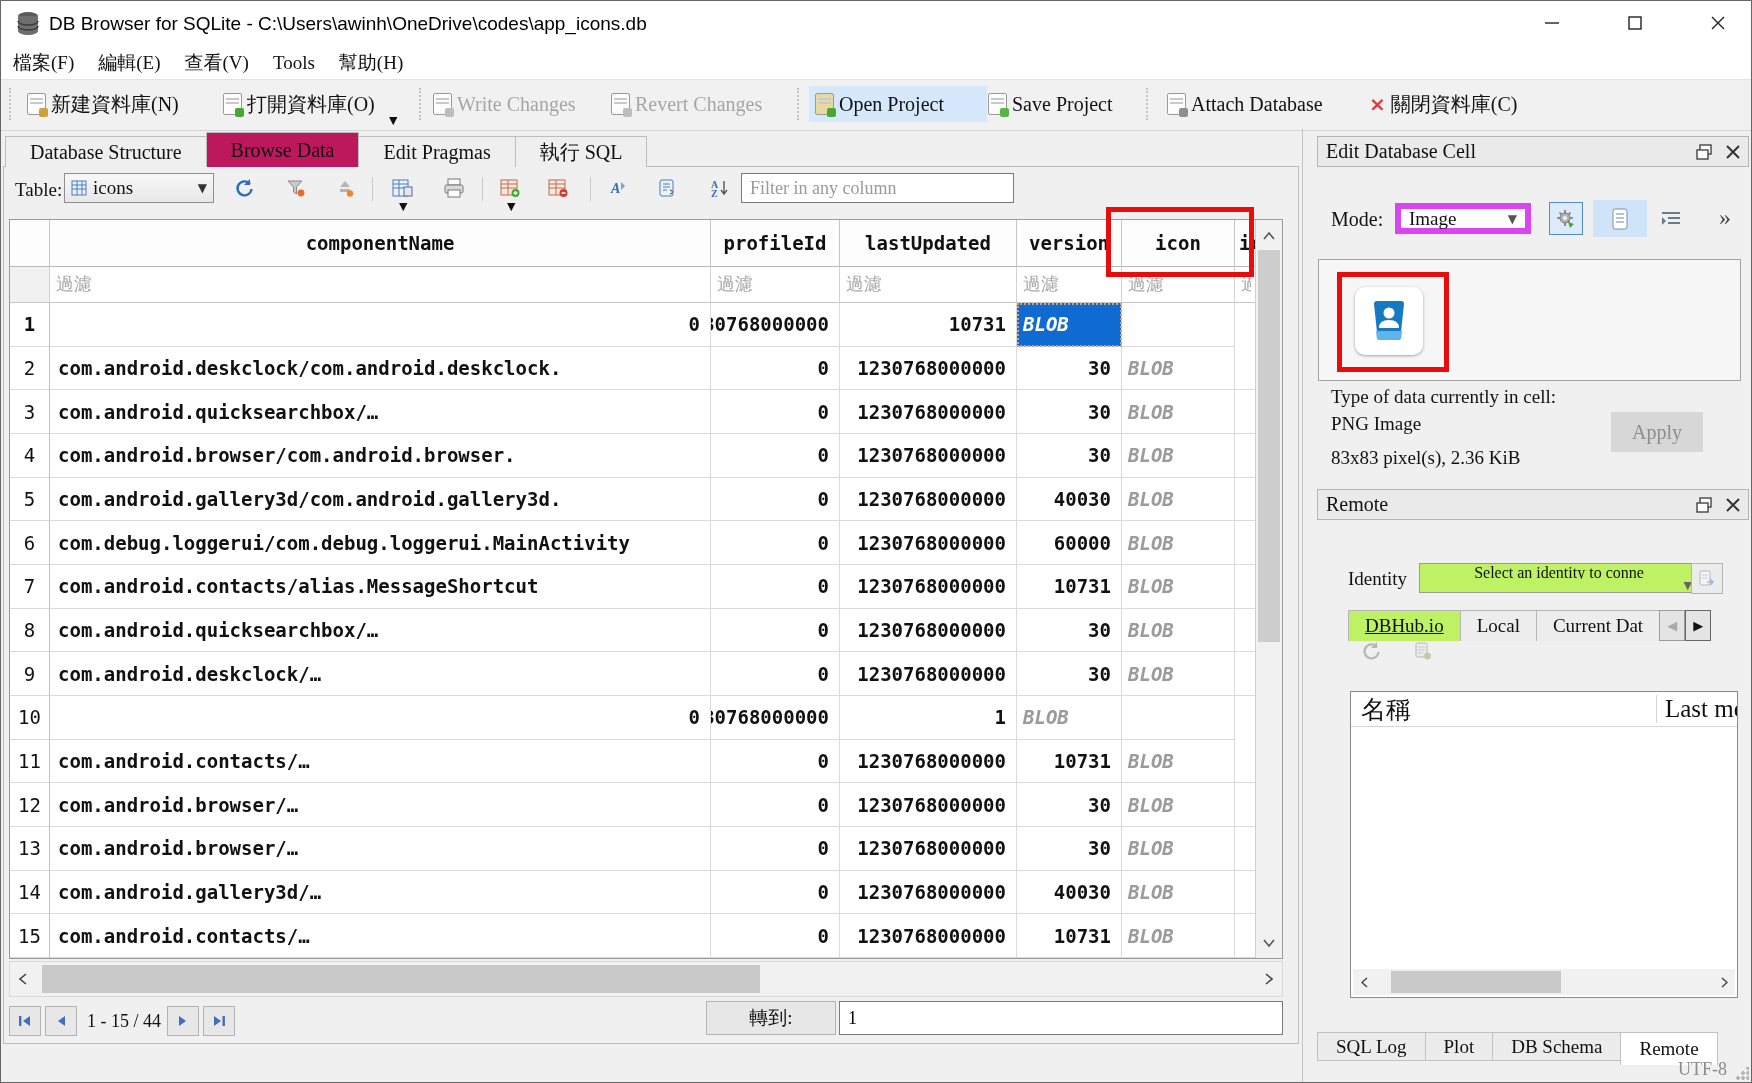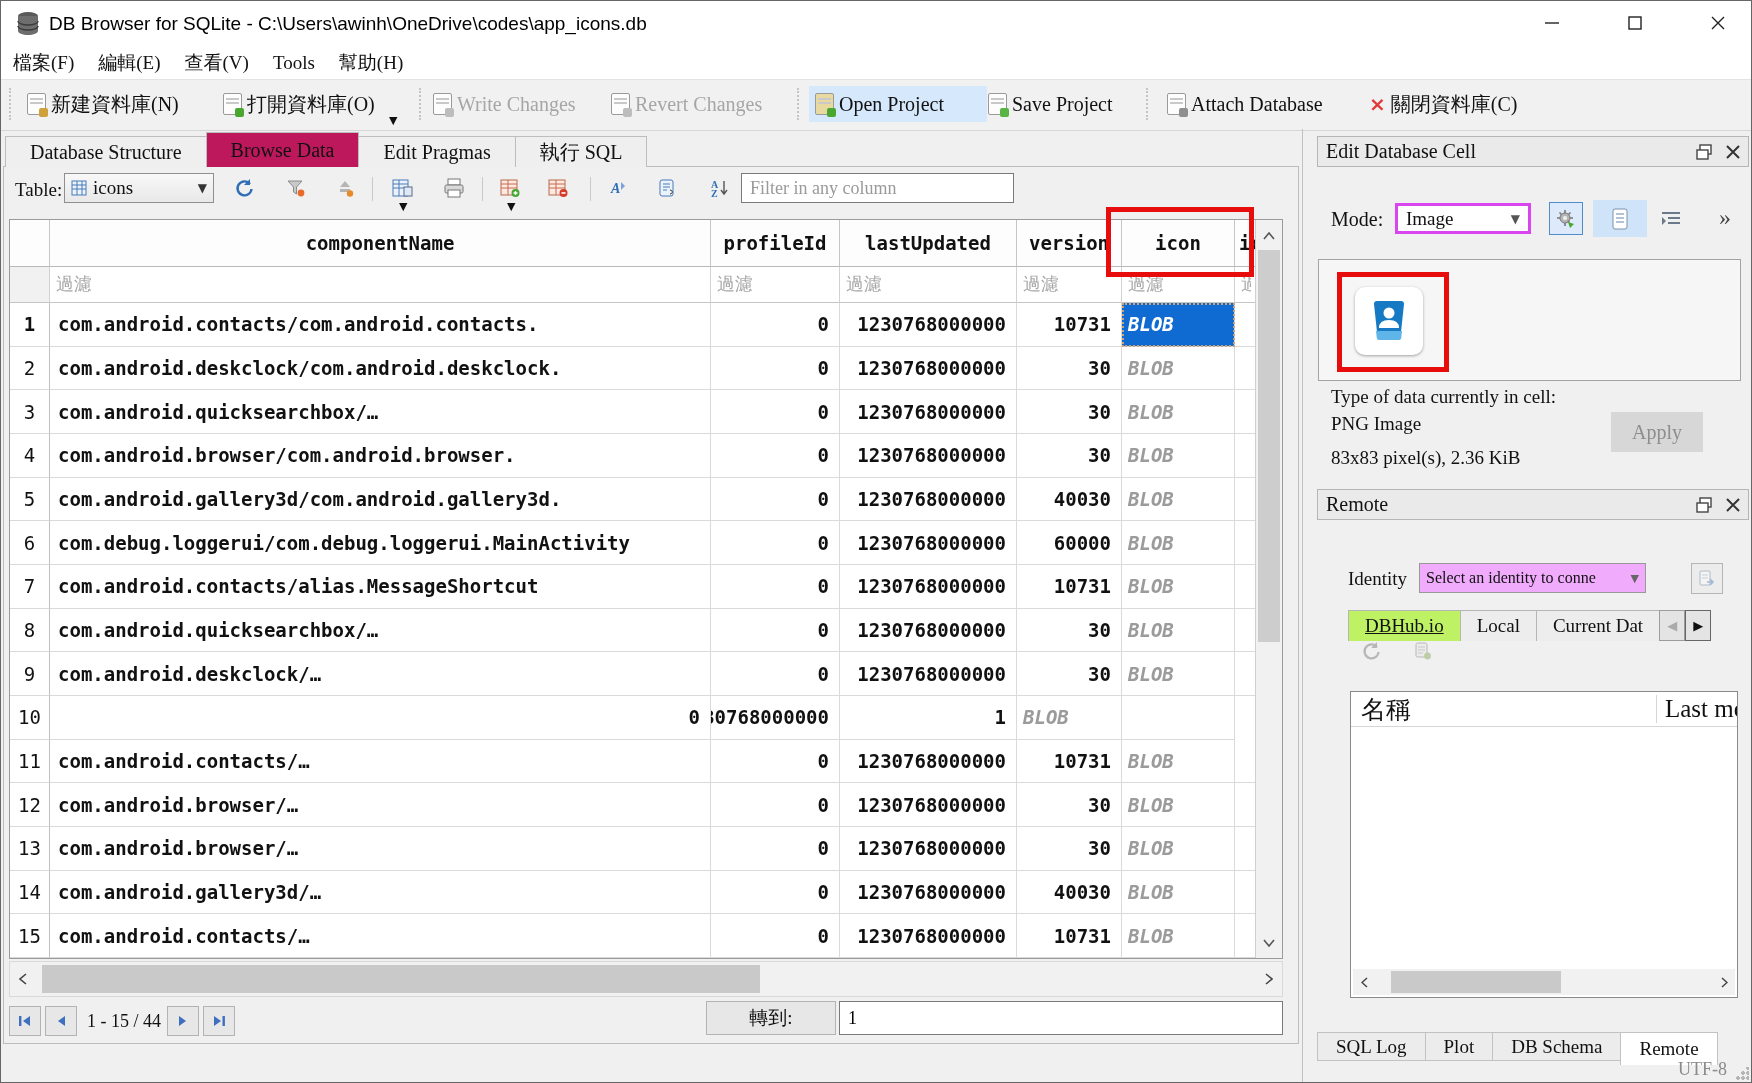--- a/index.html
+++ b/index.html
@@ -88,31 +88,31 @@
   .goto-btn{position:absolute;left:697px;top:0px;width:130px;height:34px;background:#e7e7e7;border:1px solid #b3b3b3;
             display:flex;align-items:center;justify-content:center;font-size:19px;box-sizing:border-box;}
   .goto-input{position:absolute;left:830px;top:0px;width:444px;height:34px;border:1px solid #7a7a7a;box-sizing:border-box;
               font-size:18px;padding:0 8px;font-family:"Liberation Serif",serif;}
 
   
   .dock-split{left:1301px;top:128px;width:1px;height:955px;background:#c2c2c2;}
   .dock-title{position:absolute;left:1316px;width:432px;height:31px;background:#eaeaea;border:1px solid #b5b5b5;
               box-sizing:border-box;display:flex;align-items:center;font-size:20px;padding:0 8px;}
   .dock-icons{margin-left:auto;display:flex;gap:14px;align-items:center;}
-  .mode-combo{position:absolute;left:1394px;top:202px;width:136px;height:31px;border:3px solid #d946ef;background:#fff;
+  .mode-combo{position:absolute;left:1394px;top:202px;width:136px;height:31px;border:6px solid #d946ef;background:#fff;
               display:flex;align-items:center;font-size:19px;padding:0 8px;box-sizing:border-box;}
   .sq-btn{position:absolute;display:flex;align-items:center;justify-content:center;box-sizing:border-box;}
   .preview{left:1317px;top:258px;width:423px;height:122px;background:#f6f6f6;border:1px solid #a3a3a3;box-sizing:border-box;}
   .cellicon{left:1354px;top:286px;width:68px;height:68px;background:#fff;border-radius:10px;
             box-shadow:0 1px 3px rgba(0,0,0,.35);display:flex;align-items:center;justify-content:center;}
   .info{font-size:19px;}
   .apply{left:1610px;top:411px;width:92px;height:40px;background:#d7d7d7;color:#8d8d8d;font-size:20px;
          display:flex;align-items:center;justify-content:center;}
-  .id-combo{position:absolute;left:1418px;top:562px;width:227px;height:30px;background:#f0abfc;border:1px solid #999;
-            box-sizing:border-box;display:flex;align-items:center;font-size:16px;padding:0 6px;overflow:hidden;white-space:nowrap;}
+  .id-combo{position:absolute;left:1418px;top:562px;width:280px;height:30px;background:#bef264;border:1px solid #999;
+            box-sizing:border-box;display:flex;align-items:center;font-size:16px;padding:0 6px;overflow:hidden;white-space:nowrap;flex-direction:column;}
   .rtab{height:31px;display:flex;align-items:center;padding:0 16px;font-size:19px;background:#ededed;
         border:1px solid #b5b5b5;border-bottom:none;margin-right:-1px;box-sizing:border-box;}
   .rtab.active{background:#bef264;text-decoration:underline;}
   .rtab-arrow{width:26px;height:31px;background:#e4e4e4;border:1px solid #9c9c9c;display:flex;align-items:center;justify-content:center;font-size:13px;font-family:"DejaVu Sans",sans-serif;box-sizing:border-box;}
   .rlist{left:1349px;top:690px;width:388px;height:307px;background:#fff;border:1px solid #8a8a8a;box-sizing:border-box;}
   .rlist-header{display:flex;height:34px;border-bottom:1px solid #d5d5d5;align-items:center;font-size:25px;}
   .rlist-hs{position:absolute;left:2px;right:2px;bottom:2px;height:26px;background:#f1f1f1;}
   .bot-tab{height:29px;display:flex;align-items:center;padding:0 18px;font-size:19px;background:#ececec;
            border:1px solid #c2c2c2;margin-right:-1px;box-sizing:border-box;}
   .bot-tab.active{background:#fff;height:33px;border-bottom:none;}
@@ -355,21 +355,20 @@
         <div class="fcell"><input placeholder="過濾" style=""></div>
         <div class="fcell"><input placeholder="過濾" style=""></div>
         <div class="fcell"><input placeholder="過濾" style=""></div>
         <div class="fcell"><input placeholder="過濾" style=""></div>
         <div class="fcell"><input placeholder="過濾" style=""></div>
       </div>
 
       <div>
           <div class="grow grid-row selrow">
             <div class="gcell c-rownum">1</div>
-            <div class="gcell c-name">com.android.contacts/com.android.contacts.</div>
             <div class="gcell c-num">0</div>
             <div class="gcell c-num">1230768000000</div>
             <div class="gcell c-num">10731</div>
             <div class="gcell c-blob sel">BLOB</div>
             <div class="gcell c-extra"></div>
           </div>
           <div class="grow grid-row">
             <div class="gcell c-rownum">2</div>
             <div class="gcell c-name">com.android.deskclock/com.android.deskclock.</div>
             <div class="gcell c-num">0</div>

